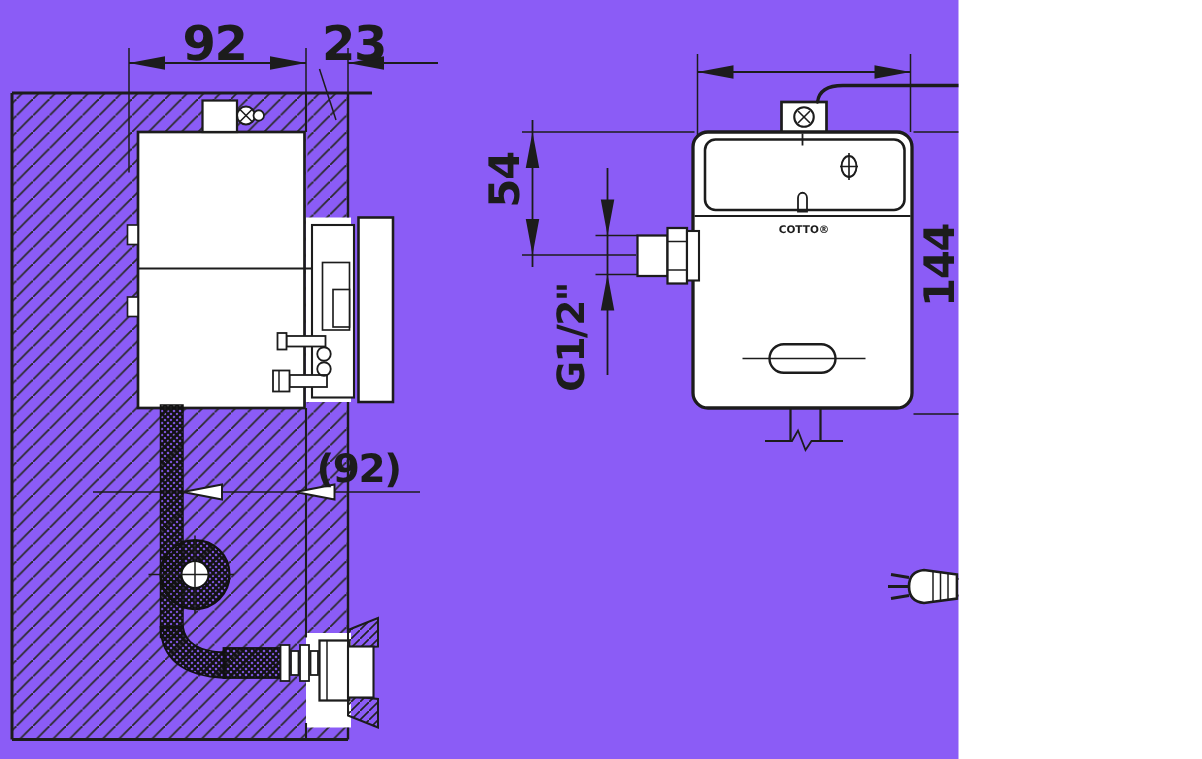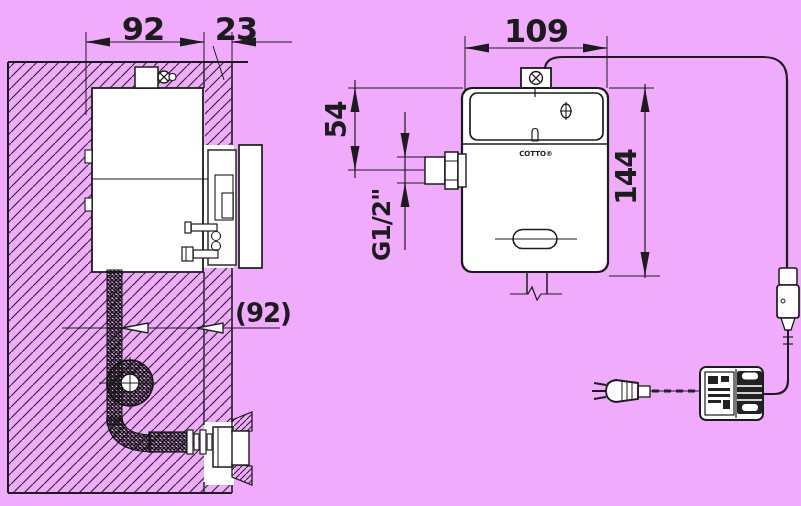--- a/index.html
+++ b/index.html
@@ -1,16 +1,16 @@
 <!DOCTYPE html>
 <html><head>
 <meta charset="utf-8">
 <style>
   html,body{margin:0;padding:0;background:#fff;}
-  #canvas{position:relative;width:801px;height:506px;background:#f0abfc;overflow:hidden;
+  #canvas{position:relative;width:639px;height:506px;background:#8b5cf6;overflow:hidden;
           font-family:"DejaVu Sans",sans-serif;}
   #art{position:absolute;left:0;top:0;}
   .label{position:absolute;font-weight:bold;color:#1c1c1c;white-space:nowrap;
          transform:translate(-50%,-50%);line-height:1;letter-spacing:-1px;}
   .rot{transform:translate(-50%,-50%) rotate(-90deg);}
   .brand{font-weight:bold;letter-spacing:0;}
 </style>
 </head>
 <body>
 
@@ -243,19 +243,18 @@
       <line x1="622" y1="381" x2="622" y2="401" stroke="#1c1c1c" stroke-width="1"></line>
       <line x1="606" y1="385" x2="594" y2="383" stroke="#1c1c1c" stroke-width="2"></line>
       <line x1="606" y1="391" x2="592" y2="391" stroke="#1c1c1c" stroke-width="2"></line>
       <line x1="606" y1="397" x2="594" y2="399" stroke="#1c1c1c" stroke-width="2"></line>
     </g>
   </g>
 </svg>
 
 <div class="label" style="left:143px;top:29px;font-size:32px;">92</div>
 <div class="label" style="left:236px;top:29px;font-size:32px;">23</div>
-<div class="label" style="left:263px;top:313px;font-size:26px;">(92)</div>
-<div class="label" style="left:536px;top:31px;font-size:32px;">109</div>
+<div class="label" style="left:239px;top:313px;font-size:26px;">(92)</div>
 <div class="label rot" style="left:337px;top:120px;font-size:28px;">54</div>
 <div class="label rot" style="left:381px;top:225px;font-size:25px;">G1/2"</div>
 <div class="label rot" style="left:627px;top:177px;font-size:28px;">144</div>
 <div class="label brand" style="left:536px;top:154px;font-size:7px;letter-spacing:0;text-align:right;">COTTO®</div>
 
 </div>
 </body></html>

